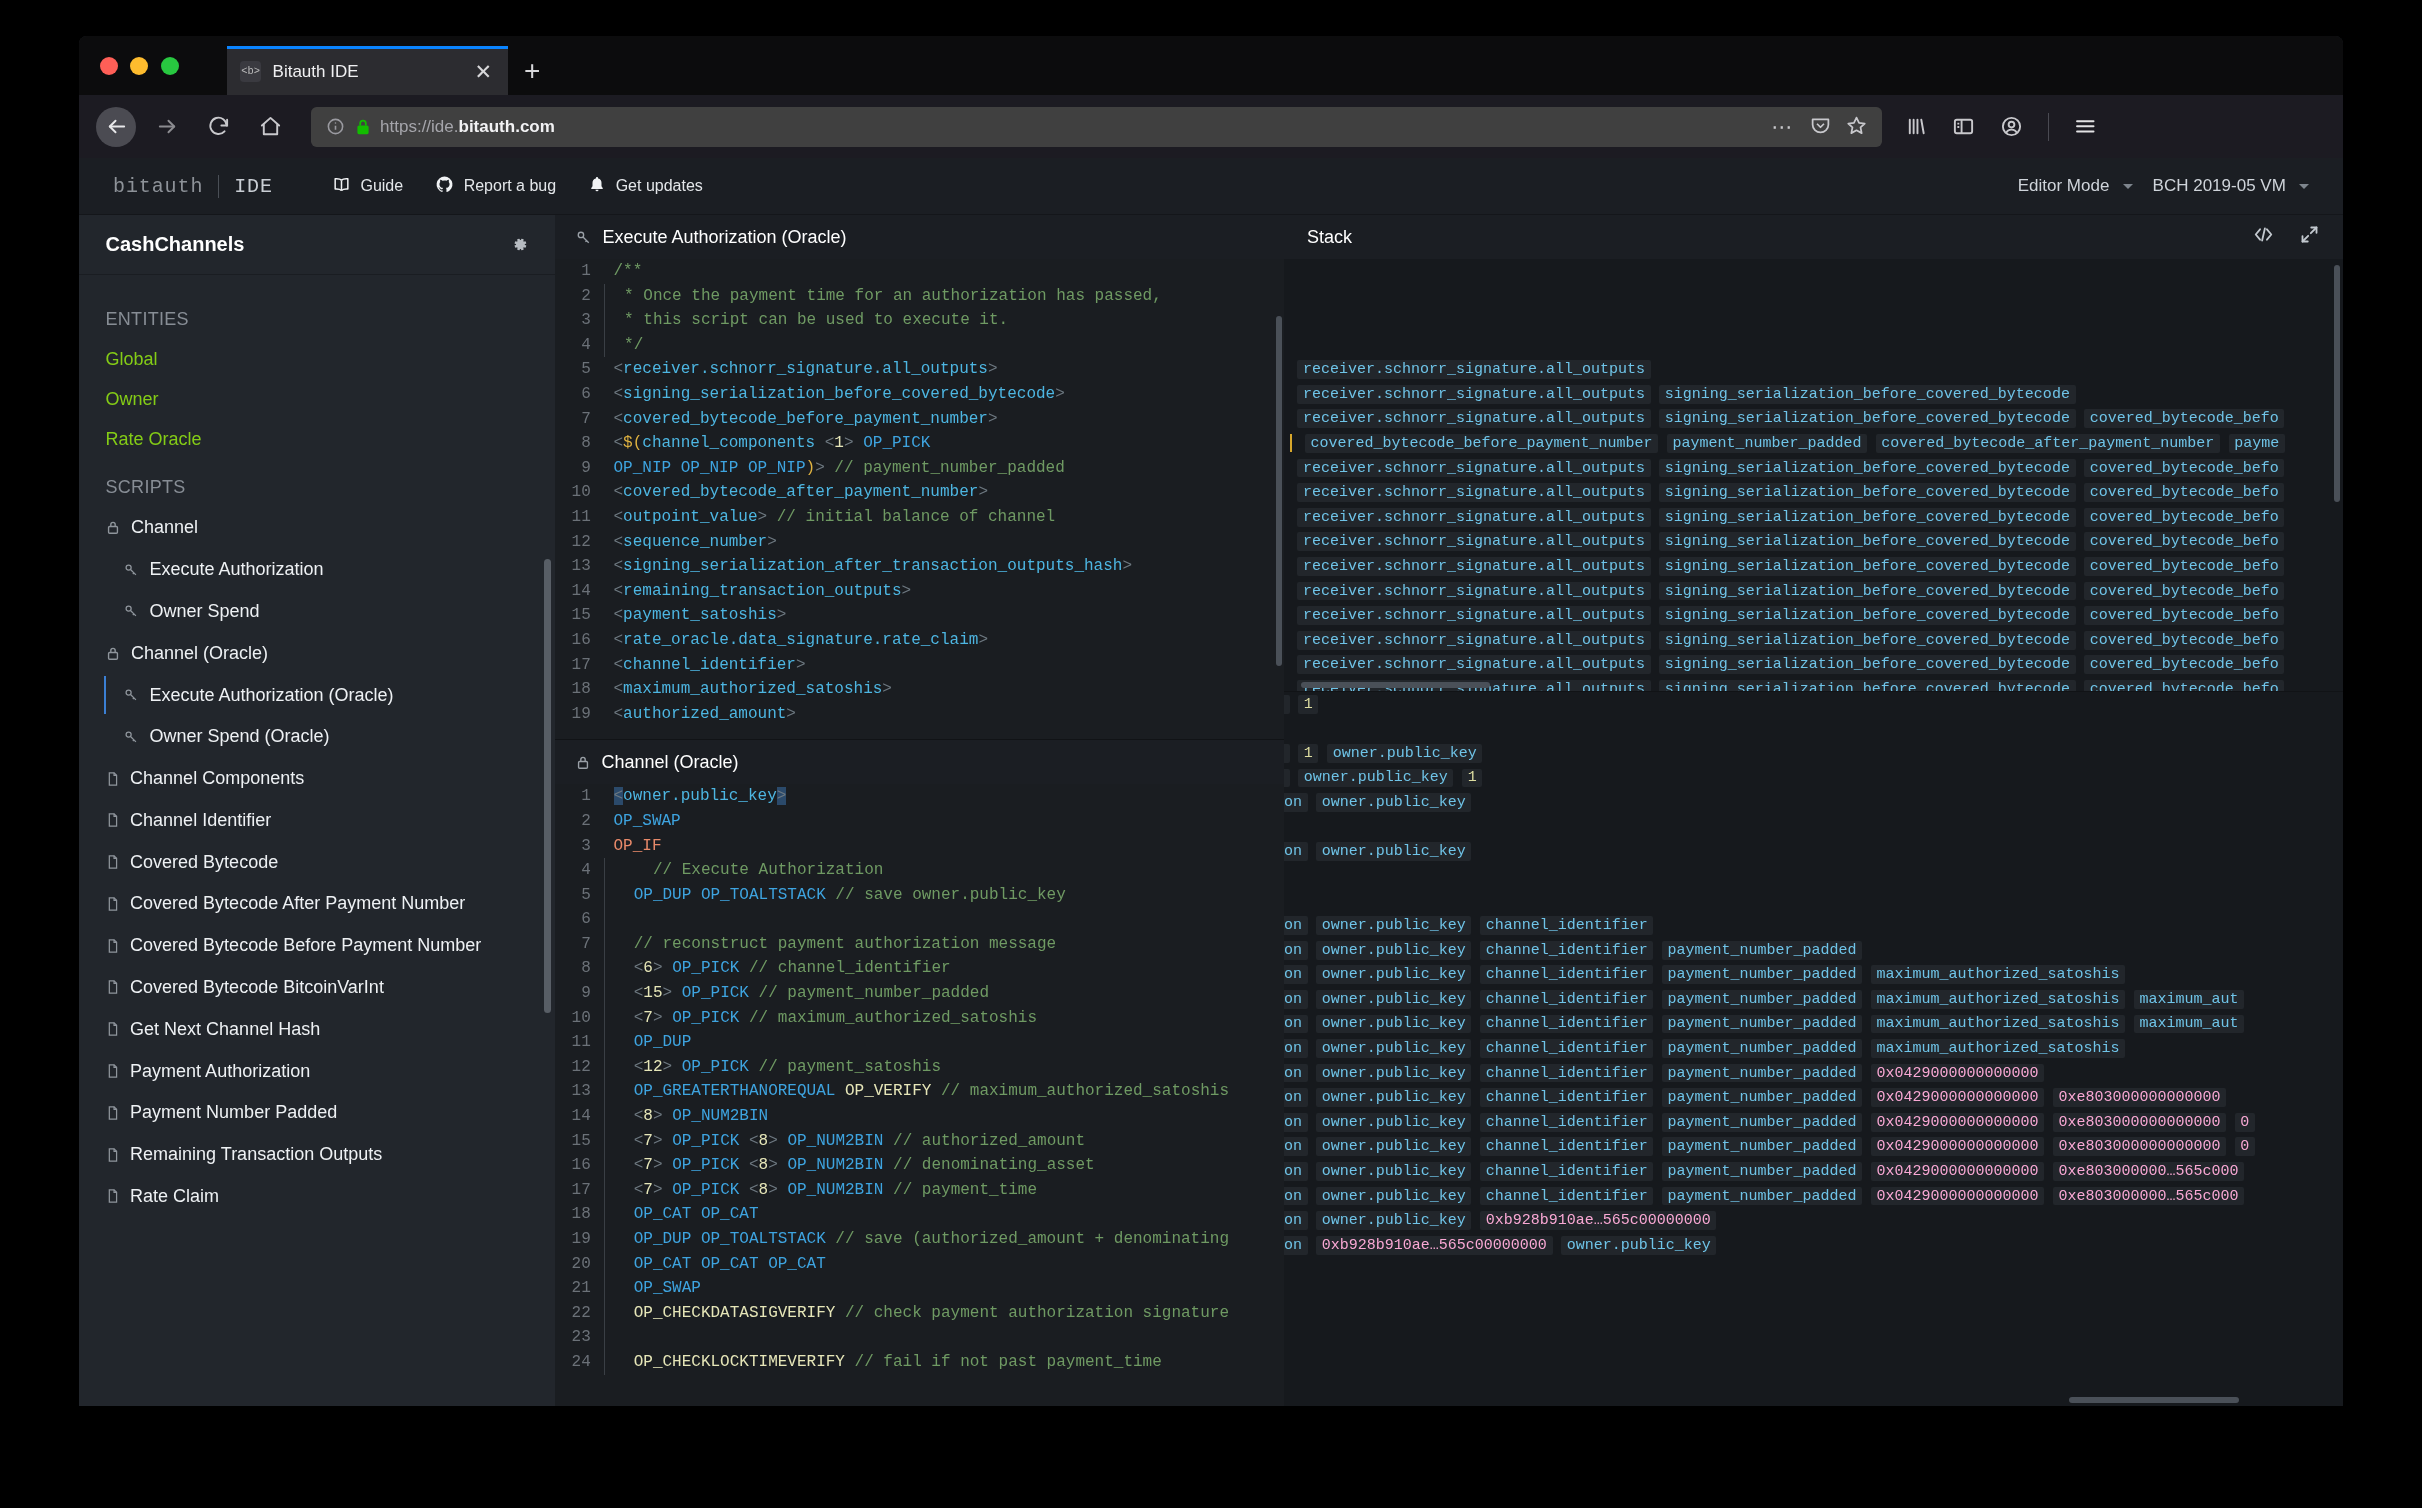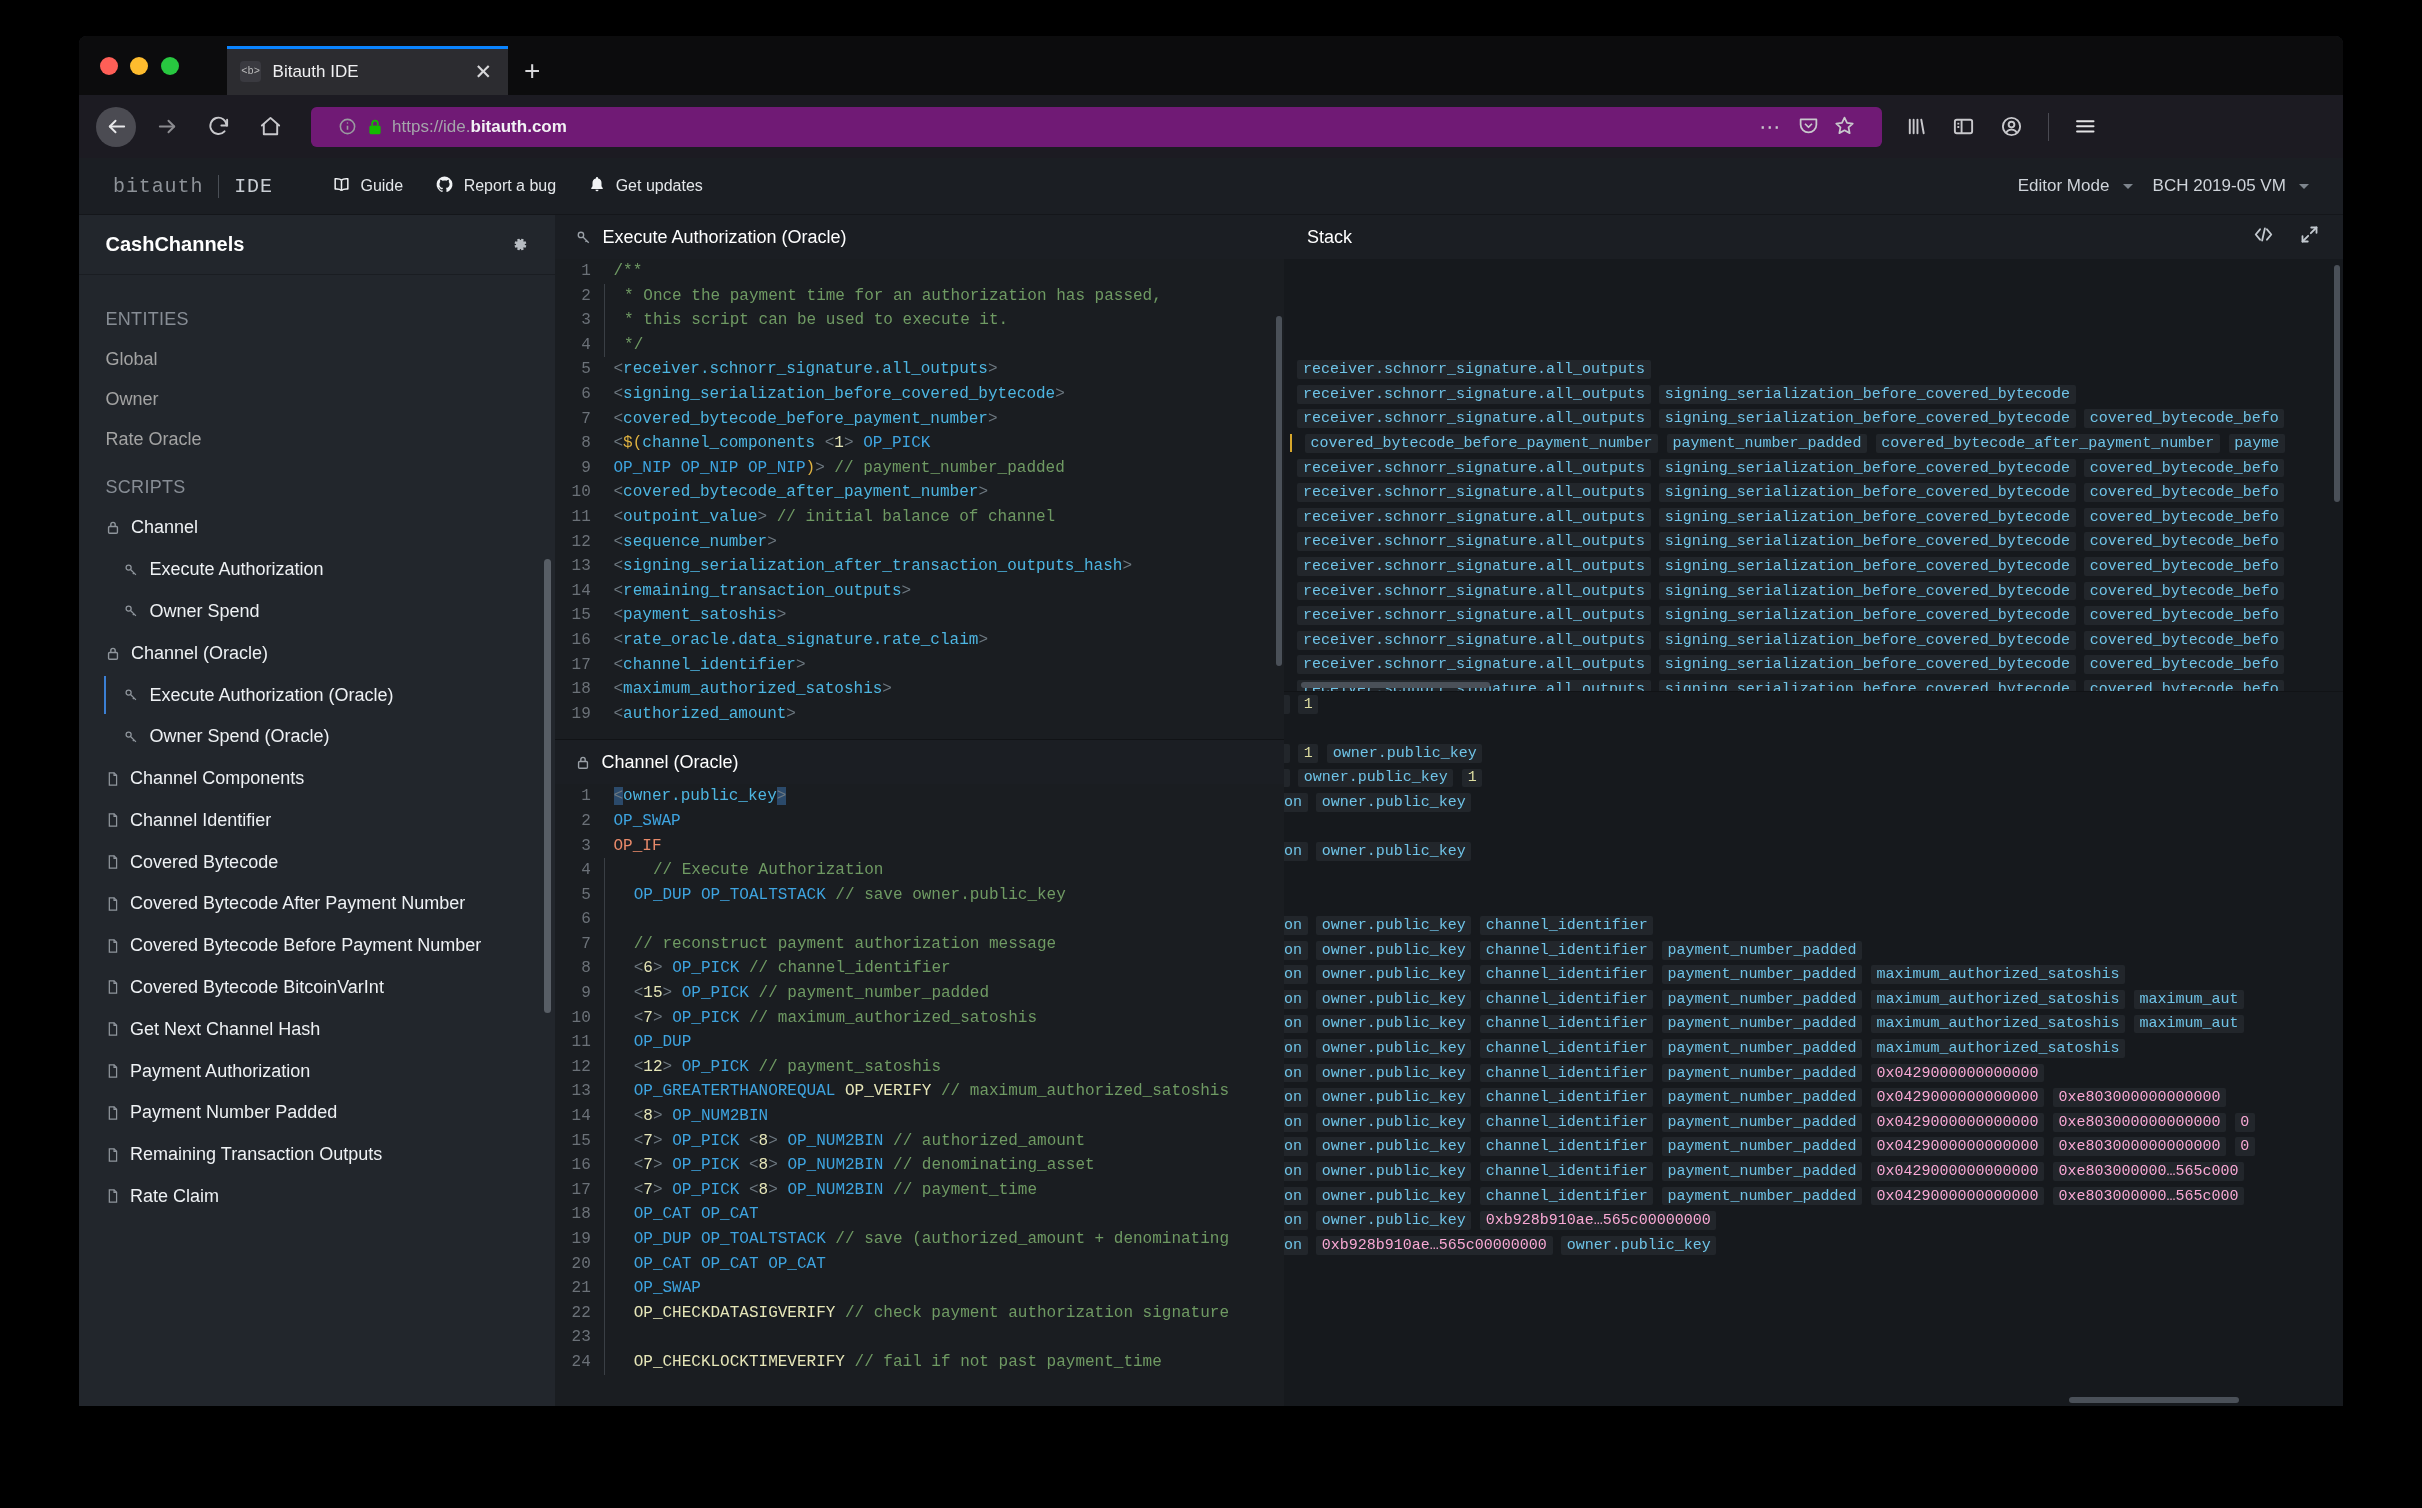--- a/index.html
+++ b/index.html
@@ -71,22 +71,22 @@
   .navbtn {
     width: 40px; height: 40px; margin-right: 11.4px;
     display: flex; align-items: center; justify-content: center;
     color: #c8c8cc; font-size: 21px; border-radius: 50%;
   }
   .navbtn.active-circle { background: #4b4b52; }
   .navbtn svg { display: block; }
 
   #urlbar {
     flex: 1 1 auto; height: 40px; margin: 0 13.2px 0 9.5px;
-    background: #701a75; border-radius: 5.7px;
-    display: flex; align-items: center; padding: 0 27px;
+    background: #404040; border-radius: 5.7px;
+    display: flex; align-items: center; padding: 0 15px;
     max-width: 1571px;
   }
   #urlbar .u-ico { margin-right: 9.5px; display:flex; align-items:center;}
   #urlbar .url-text {
     flex: 1 1 auto; color: #a5a5ab; font-size: 17px;
     font-family: "Liberation Sans", sans-serif;
   }
   #urlbar .url-text b { color: #f2f2f4; font-weight: 700; }
   #urlbar .u-right { display: flex; align-items: center; gap: 15px; color: #c8c8cc; }
 
@@ -122,21 +122,21 @@
   #sidebar-head {
     height: 60px; display: flex; align-items: center;
     padding: 0 26.5px; border-bottom: 0.9px solid #1a1d22; flex: 0 0 auto;
   }
   #sidebar-head .title { color: #ffffff; font-size: 20px; font-weight: 700; }
   #sidebar-head .gear { margin-left: auto; color: #b6bbc1; display: flex; }
   #sidebar-scroll { flex: 1 1 auto; position: relative; overflow: hidden; padding-top: 17px; }
   .sec-label {
     color: #878d95; font-size: 18px; padding: 17px 26.5px 9.5px 26.5px; letter-spacing: 0.3px;
   }
-  .ent-item { color: #a3a3a3; font-size: 18px; padding: 9.5px 26.5px; }
+  .ent-item { color: #84cc16; font-size: 18px; padding: 9.5px 26.5px; }
   .script-group { color: #eef1f4; font-size: 18px; padding: 10.4px 26.5px; display: flex; align-items: center; gap: 11.4px; }
   .script-child {
     color: #eef1f4; font-size: 18px; padding: 10.4px 26.5px 10.4px 45px;
     display: flex; align-items: center; gap: 11.4px; position: relative;
   }
   .script-child.selected::before {
     content: ""; position: absolute; left: 24.6px; top: 1.9px; bottom: 1.9px;
     width: 2.8px; background: #3b7fd4;
   }
   .script-file { color: #eef1f4; font-size: 18px; padding: 10.4px 26.5px; display: flex; align-items: center; gap: 11.4px; }

